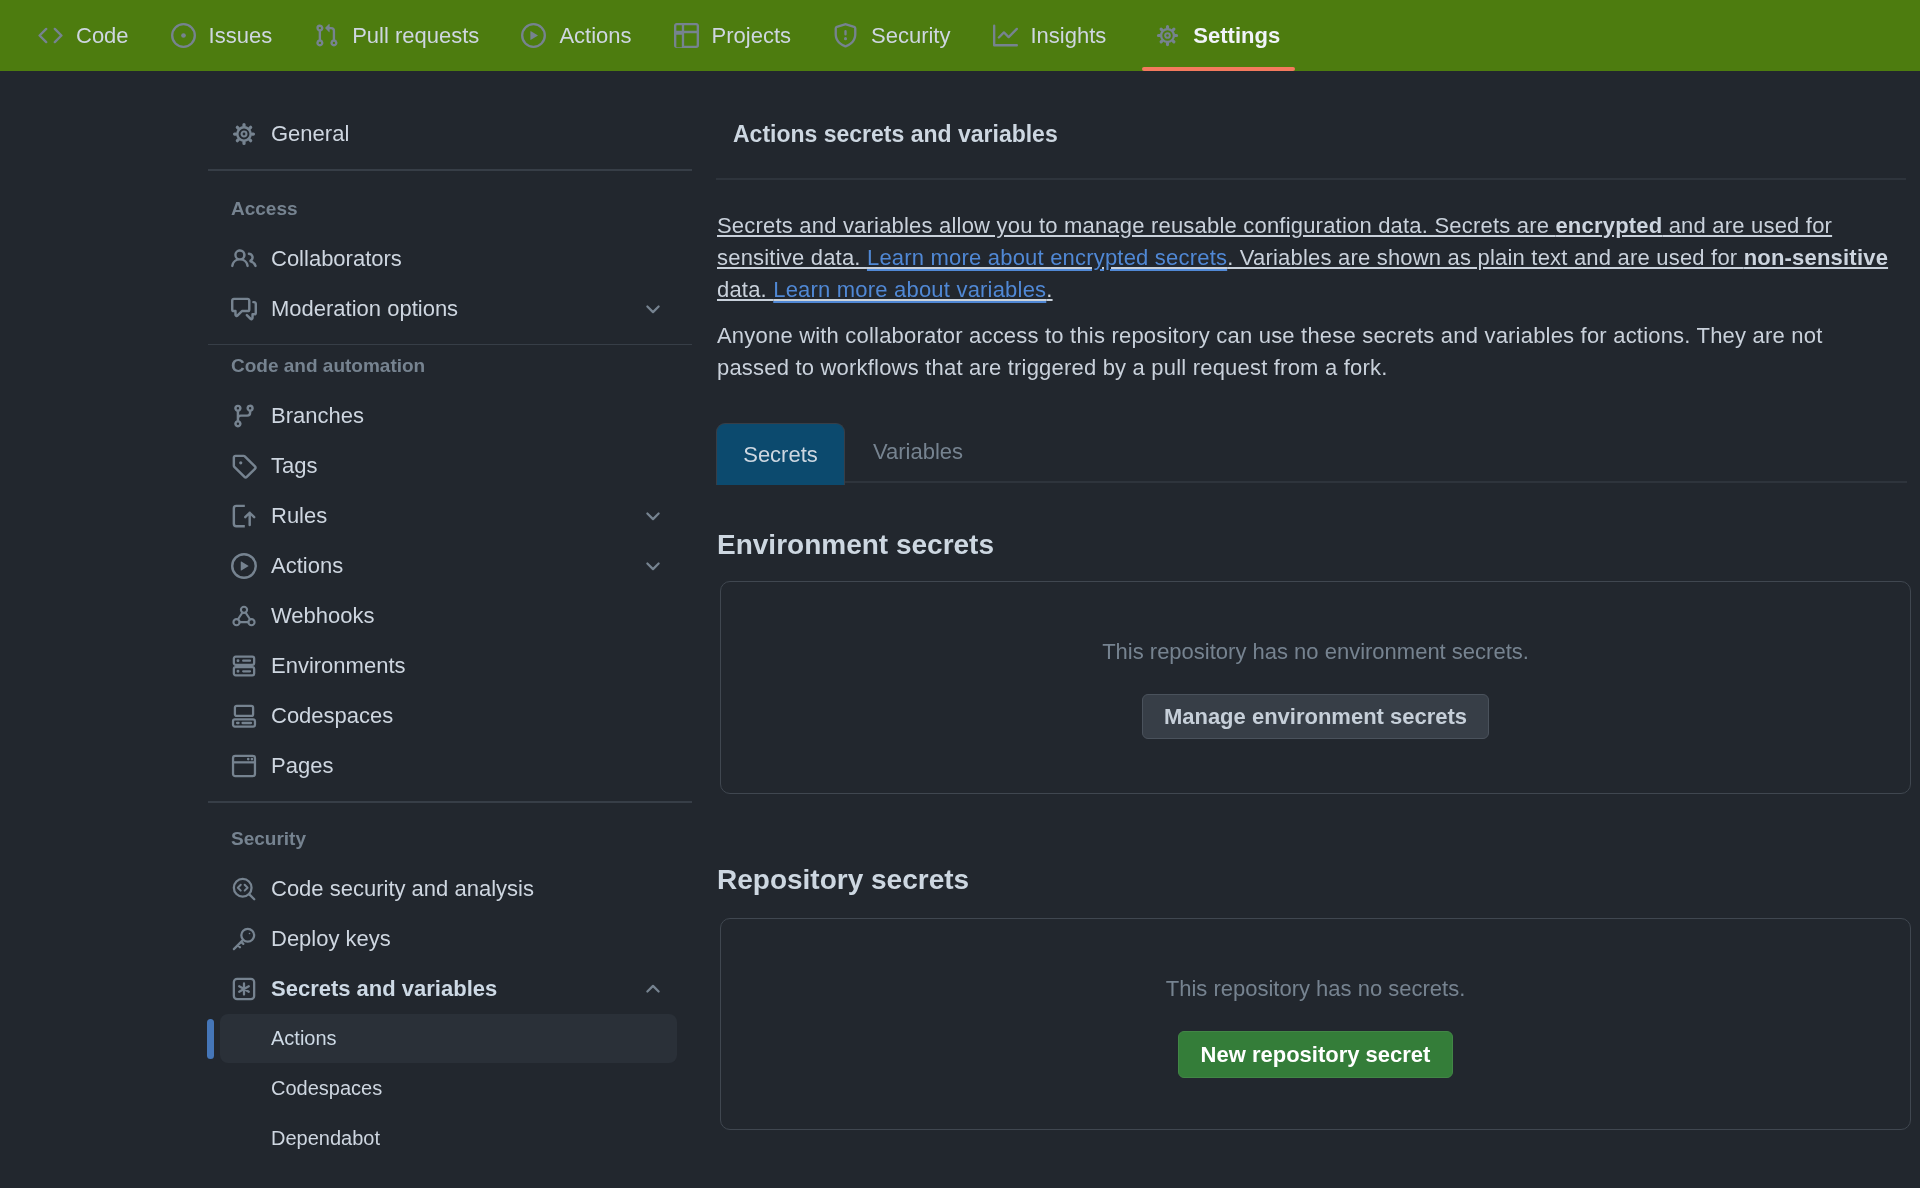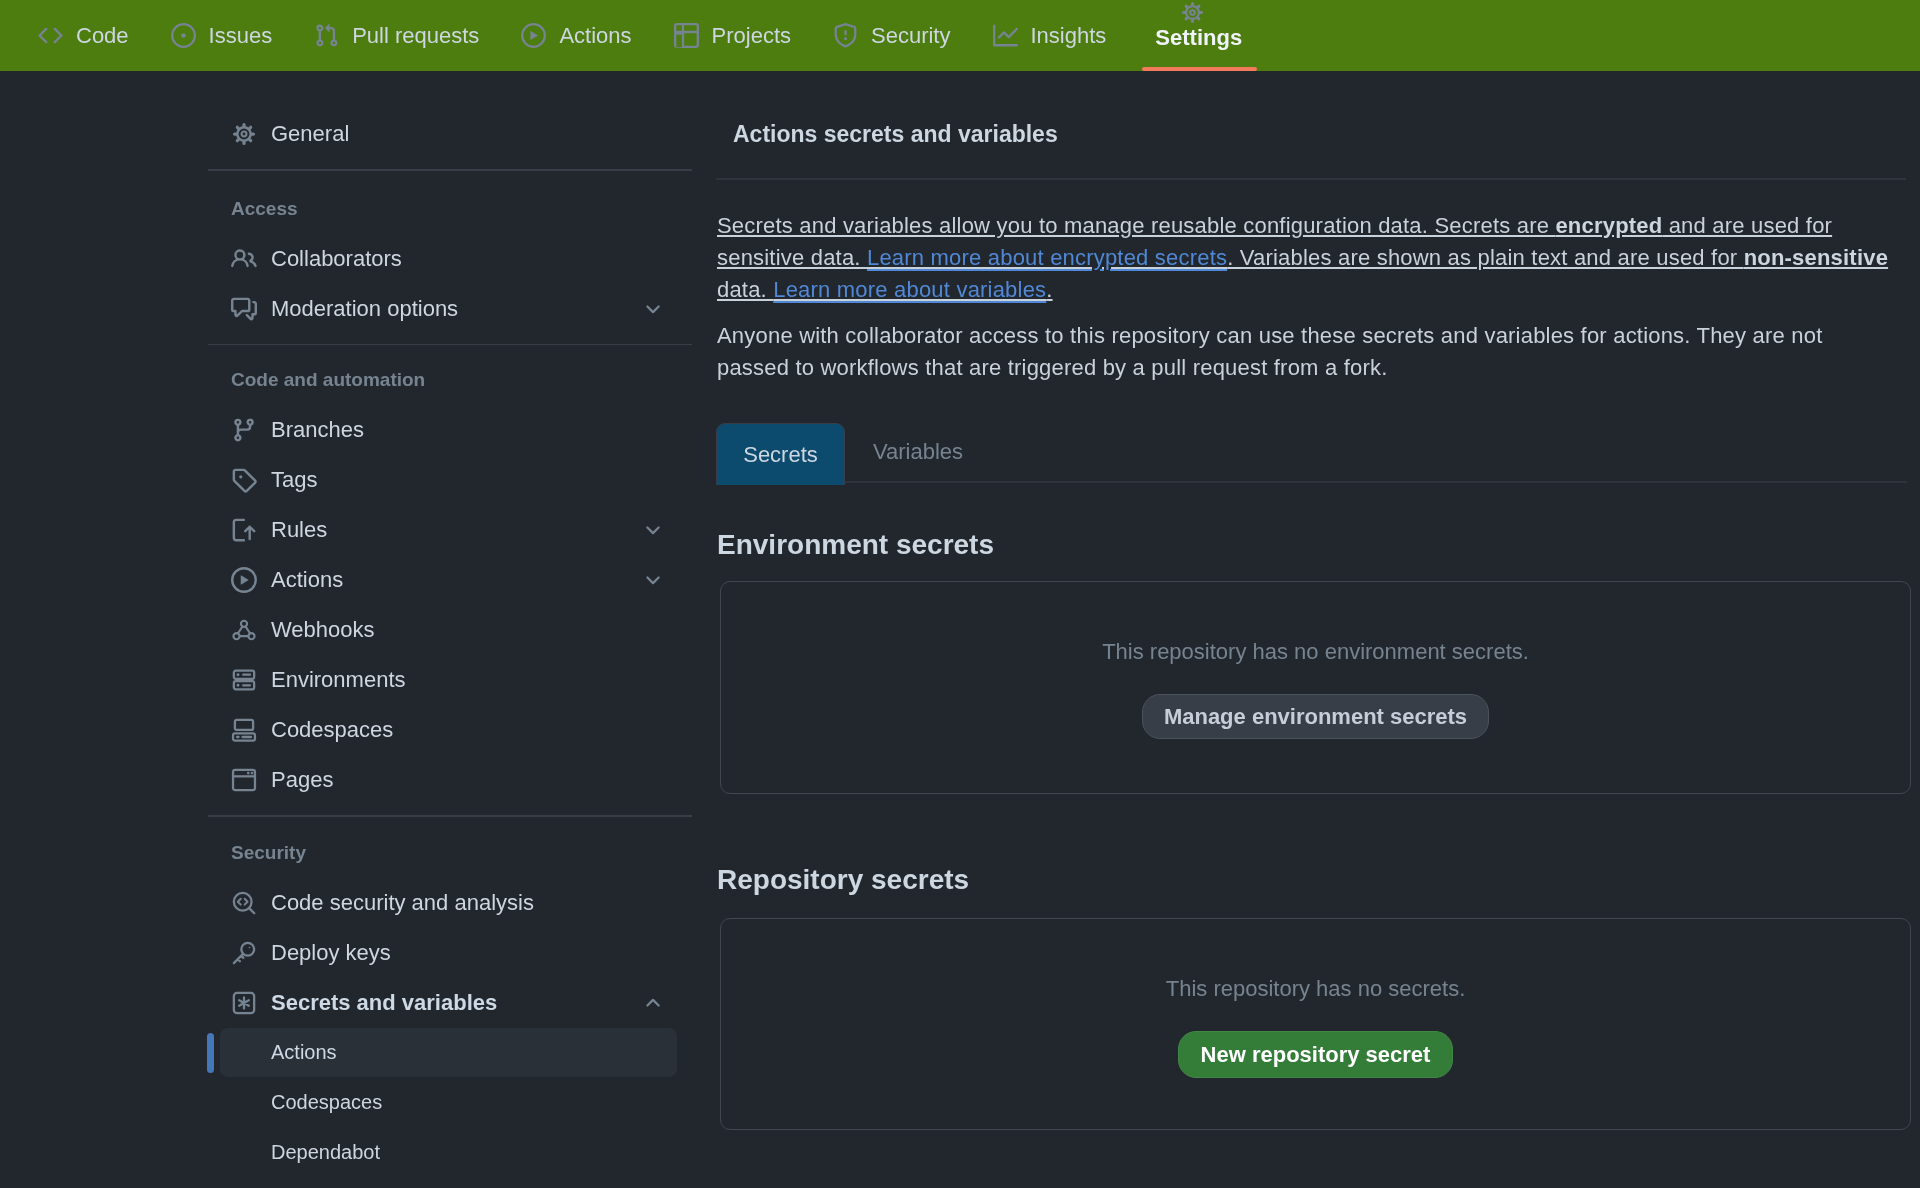--- a/index.html
+++ b/index.html
@@ -6,21 +6,21 @@
   html,body { width:1920px; height:1188px; overflow:hidden; }
   body { background:#22272e; font-family:"Liberation Sans",sans-serif; }
   svg { display:block; }
 
   
   .topnav { position:absolute; left:0; top:0; width:1920px; height:71px; background:#4d7c0f; display:flex; align-items:center; padding-left:38px; }
   .nav-item { position:relative; display:flex; align-items:center; margin-right:42px; height:71px; cursor:pointer; }
   .nav-item .nicon { width:25px; height:25px; color:#768390; margin-right:13px; }
   .nav-item .nlabel { font-size:22px; color:#ced6e0; }
   .nav-item.active .nlabel { color:#f0f3f9; font-weight:700; }
-  .nav-item.active { margin-left:7px;flex-direction:column; }
+  .nav-item.active { margin-left:7px; }
   .nav-item.active::after { content:""; position:absolute; left:-13px; right:-15px; bottom:0; height:4px; border-radius:3px; background:#f47a5e; }
 
   
   .sidebar { position:absolute; left:208px; top:109px; width:484px; }
   .srow { position:relative; display:flex; align-items:center; height:50px; padding-left:23px; cursor:pointer; }
   .srow .sicon { width:26px; height:26px; color:#768390; flex:none; }
   .srow .stext { margin-left:14px; font-size:22px; color:#ced6e0; }
   .srow.bold .stext { font-weight:700; color:#cdd9e5; }
   .srow .schev { width:20px; height:20px; color:#768390; margin-left:auto; margin-right:29px; }
   .srow.sub { padding-left:63px; }
@@ -46,21 +46,21 @@
   .p2 { top:319.5px; }
 
   .tabnav { left:0; top:423px; width:1191px; height:60px; border-bottom:2px solid #2e343c; display:flex; }
   .tab { display:flex; align-items:center; justify-content:center; font-size:22px; cursor:pointer; }
   .tab.active { width:129px; background:#0c4a6e; border:1.5px solid #373e47; border-bottom:none; border-radius:9px 9px 0 0; color:#cdd7e1; margin-bottom:-2px; height:62px; }
   .tab.plain { padding:0 28px; color:#768390; }
 
   .h2 { left:1px; font-size:28px; font-weight:700; color:#cdd7e1; line-height:1; white-space:nowrap; }
   .ebox { left:4px; width:1191px; border:1.5px solid #404750; border-radius:10px; display:flex; flex-direction:column; align-items:center; padding-top:55px; background:#22272e; }
   .ebox .etext { font-size:22px; line-height:30px; color:#768390; }
-  .btn { margin-top:27px; display:flex; align-items:center; justify-content:center; font-size:22px; font-weight:600; border-radius:18px; cursor:pointer; }
+  .btn { margin-top:27px; display:flex; align-items:center; justify-content:center; font-size:22px; font-weight:600; border-radius:6px; cursor:pointer; }
   .btn.default { height:45px; padding:0 21px; background:#373e47; border:1.5px solid #4a525c; color:#c6cfd9; }
   .btn.primary { height:47px; padding:0 22px; background:#347d39; border:1.5px solid #428646; color:#ffffff; }
 </style>
 </head>
 <body>
 
 <nav class="topnav" id="topnav">
     <div class="nav-item">
       <span class="nicon">
         <svg viewBox="0 0 16 16" fill="currentColor">
@@ -162,21 +162,21 @@
         </svg>
       </span>
       <span class="stext">Moderation options</span>
       <span class="schev">
         <svg viewBox="0 0 16 16" fill="none" stroke="currentColor" stroke-width="1.8" stroke-linecap="round" stroke-linejoin="round">
           <path d="M3.5 6 8 10.5 12.5 6"></path>
         </svg>
       </span>
     </div>
     <div class="sdiv"></div>
-    <div class="shead" style="margin-top: 20px;">Code and automation</div>
+    <div class="shead" style="margin-top: 6px;">Code and automation</div>
     <div class="srow">
       <span class="sicon">
         <svg viewBox="0 0 16 16" fill="currentColor">
           <path d="M9.5 3.25a2.25 2.25 0 1 1 3 2.122V6A2.5 2.5 0 0 1 10 8.5H6a1 1 0 0 0-1 1v1.128a2.251 2.251 0 1 1-1.5 0V5.372a2.25 2.25 0 1 1 1.5 0v1.836A2.493 2.493 0 0 1 6 7h4a1 1 0 0 0 1-1v-.628A2.25 2.25 0 0 1 9.5 3.25Zm-6 0a.75.75 0 1 0 1.5 0 .75.75 0 0 0-1.5 0Zm8.25-.75a.75.75 0 1 0 0 1.5.75.75 0 0 0 0-1.5ZM4.25 12a.75.75 0 1 0 0 1.5.75.75 0 0 0 0-1.5Z"></path>
         </svg>
       </span>
       <span class="stext">Branches</span>
     </div>
     <div class="srow">
       <span class="sicon">

